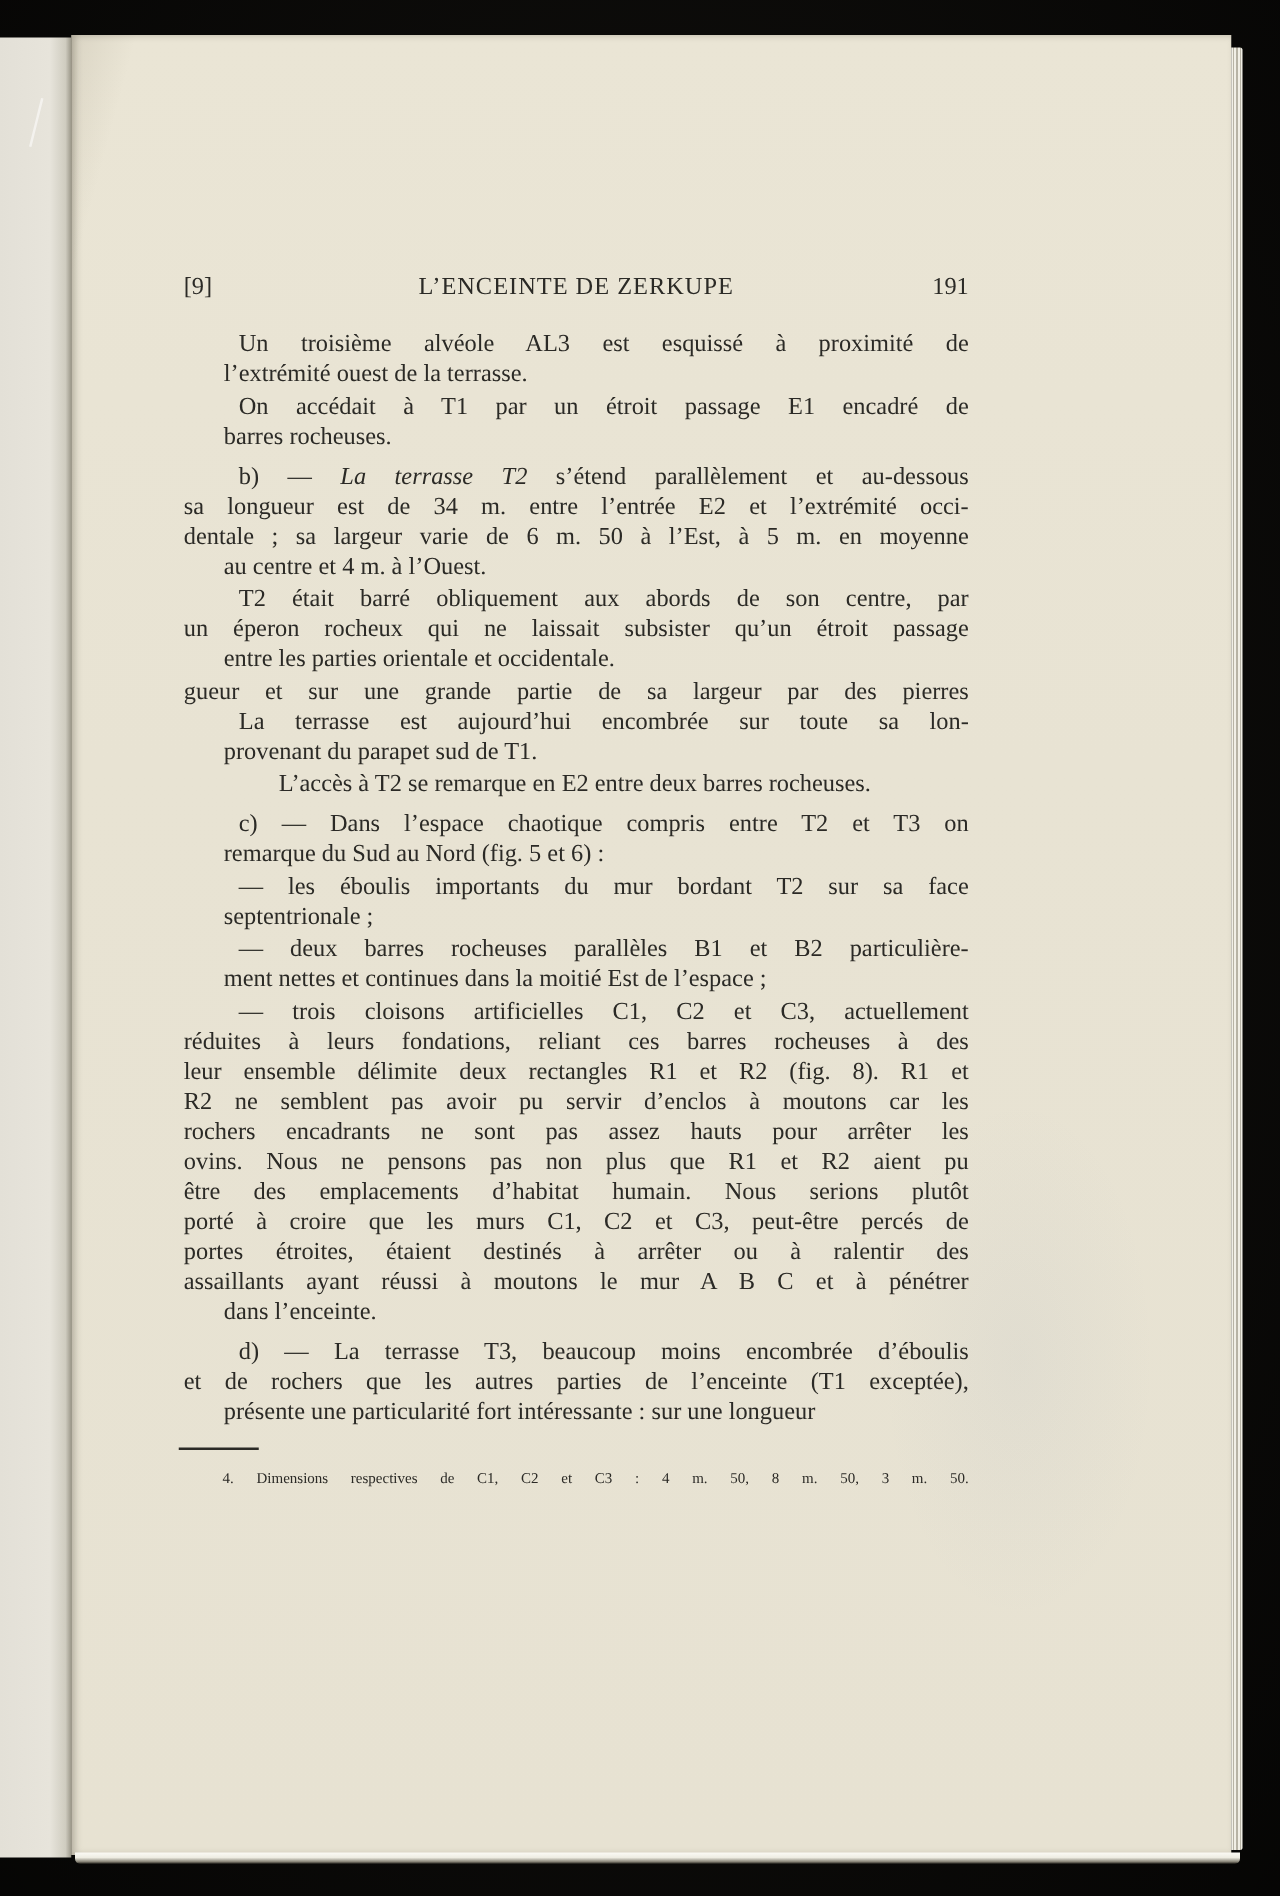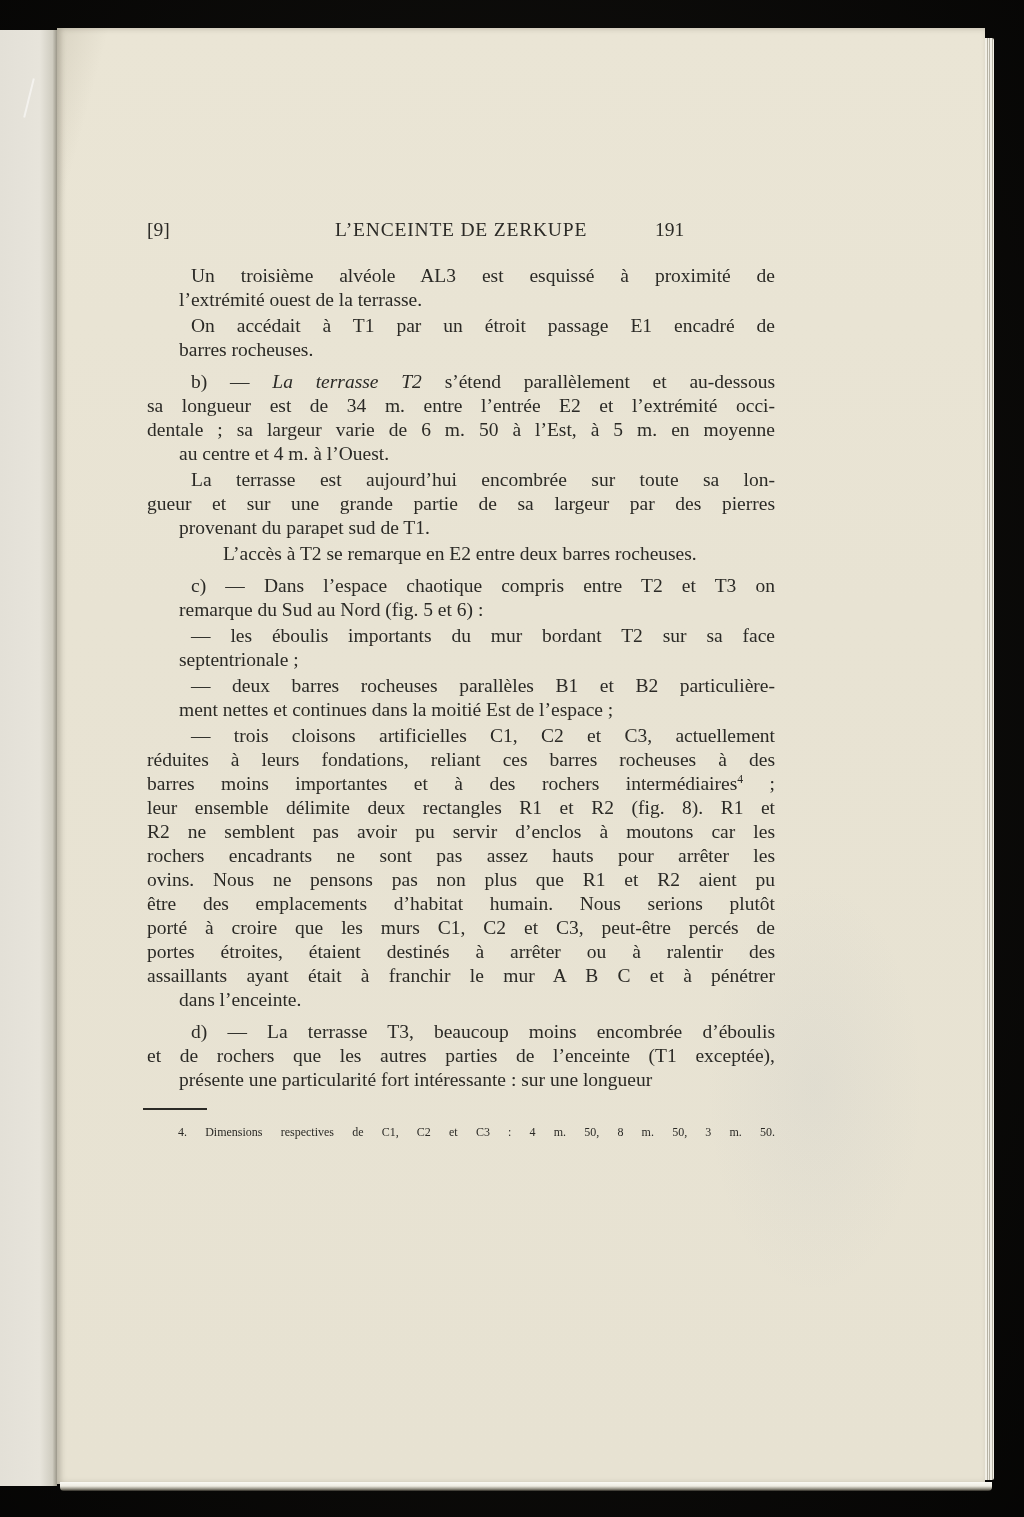--- a/index.html
+++ b/index.html
@@ -89,21 +89,21 @@
   }
 
   .page-header {
     display: flex;
     align-items: baseline;
     margin-bottom: 22px;
     font-size: 19.5px;
   }
   .page-header .left  { width: 120px; text-align: left; }
   .page-header .mid   { flex: 1; text-align: center; letter-spacing: 0.8px; margin-top: 48px; }
-  .page-header .right { width: 120px; text-align: left; }
+  .page-header .right { width: 120px; text-align: right; }
 
   .para { margin-top: 2px; }
   .para.sect { margin-top: 8px; }
 
   .line { display: block; }
   .line.jl   { text-align: justify; text-align-last: justify; font-family: Liberation Serif, serif; }
   .line.last { text-align: left; margin-left: 32px; }
   .line.first { text-indent: 44px; }
 
   .run-italic { font-style: italic; }
@@ -156,51 +156,55 @@
         <span class="line first jl"><span>On accédait à T1 par un étroit passage E1 encadré de</span></span>
         <span class="line last"><span>barres rocheuses.</span></span>
       </p>
       <p class="para sect">
         <span class="line first jl"><span>b) — </span><span class="run-italic">La terrasse T2</span><span> s’étend parallèlement et au-dessous</span></span>
         <span class="line jl"><span>sa longueur est de 34 m. entre l’entrée E2 et l’extrémité occi-</span></span>
         <span class="line jl"><span>dentale ; sa largeur varie de 6 m. 50 à l’Est, à 5 m. en moyenne</span></span>
         <span class="line last"><span>au centre et 4 m. à l’Ouest.</span></span>
       </p>
       <p class="para">
+        <span class="line first jl"><span>T2 était barré obliquement aux abords de son centre, par</span></span>
+        <span class="line jl"><span>un éperon rocheux qui ne laissait subsister qu’un étroit passage</span></span>
+        <span class="line last"><span>entre les parties orientale et occidentale.</span></span>
+      </p>
+      <p class="para">
+        <span class="line jl"><span>gueur et sur une grande partie de sa largeur par des pierres</span></span>
         <span class="line first jl"><span>La terrasse est aujourd’hui encombrée sur toute sa lon-</span></span>
-        <span class="line jl"><span>gueur et sur une grande partie de sa largeur par des pierres</span></span>
         <span class="line last"><span>provenant du parapet sud de T1.</span></span>
       </p>
       <p class="para">
         <span class="line first last"><span>L’accès à T2 se remarque en E2 entre deux barres rocheuses.</span></span>
       </p>
       <p class="para sect">
         <span class="line first jl"><span>c) — Dans l’espace chaotique compris entre T2 et T3 on</span></span>
         <span class="line last"><span>remarque du Sud au Nord (fig. 5 et 6) :</span></span>
       </p>
       <p class="para">
         <span class="line first jl"><span>— les éboulis importants du mur bordant T2 sur sa face</span></span>
         <span class="line last"><span>septentrionale ;</span></span>
       </p>
       <p class="para">
         <span class="line first jl"><span>— deux barres rocheuses parallèles B1 et B2 particulière-</span></span>
         <span class="line last"><span>ment nettes et continues dans la moitié Est de l’espace ;</span></span>
       </p>
       <p class="para">
         <span class="line first jl"><span>— trois cloisons artificielles C1, C2 et C3, actuellement</span></span>
         <span class="line jl"><span>réduites à leurs fondations, reliant ces barres rocheuses à des</span></span>
-        <span class="line jl"><span>barres moins importantes et à des rochers intermédiaires</span><span class="run-sup">4</span><span> ;</span></span>
         <span class="line jl"><span>leur ensemble délimite deux rectangles R1 et R2 (fig. 8). R1 et</span></span>
         <span class="line jl"><span>R2 ne semblent pas avoir pu servir d’enclos à moutons car les</span></span>
         <span class="line jl"><span>rochers encadrants ne sont pas assez hauts pour arrêter les</span></span>
         <span class="line jl"><span>ovins. Nous ne pensons pas non plus que R1 et R2 aient pu</span></span>
         <span class="line jl"><span>être des emplacements d’habitat humain. Nous serions plutôt</span></span>
         <span class="line jl"><span>porté à croire que les murs C1, C2 et C3, peut-être percés de</span></span>
         <span class="line jl"><span>portes étroites, étaient destinés à arrêter ou à ralentir des</span></span>
-        <span class="line jl"><span>assaillants ayant était à franchir le mur A B C et à pénétrer</span></span>
+        <span class="line jl"><span>assaillants ayant réussi à moutons le mur A B C et à pénétrer</span></span>
         <span class="line last"><span>dans l’enceinte.</span></span>
       </p>
       <p class="para sect">
         <span class="line first jl"><span>d) — La terrasse T3, beaucoup moins encombrée d’éboulis</span></span>
         <span class="line jl"><span>et de rochers que les autres parties de l’enceinte (T1 exceptée),</span></span>
         <span class="line last"><span>présente une particularité fort intéressante : sur une longueur</span></span>
       </p>
     </div>
 
   <div class="footnote-block">

